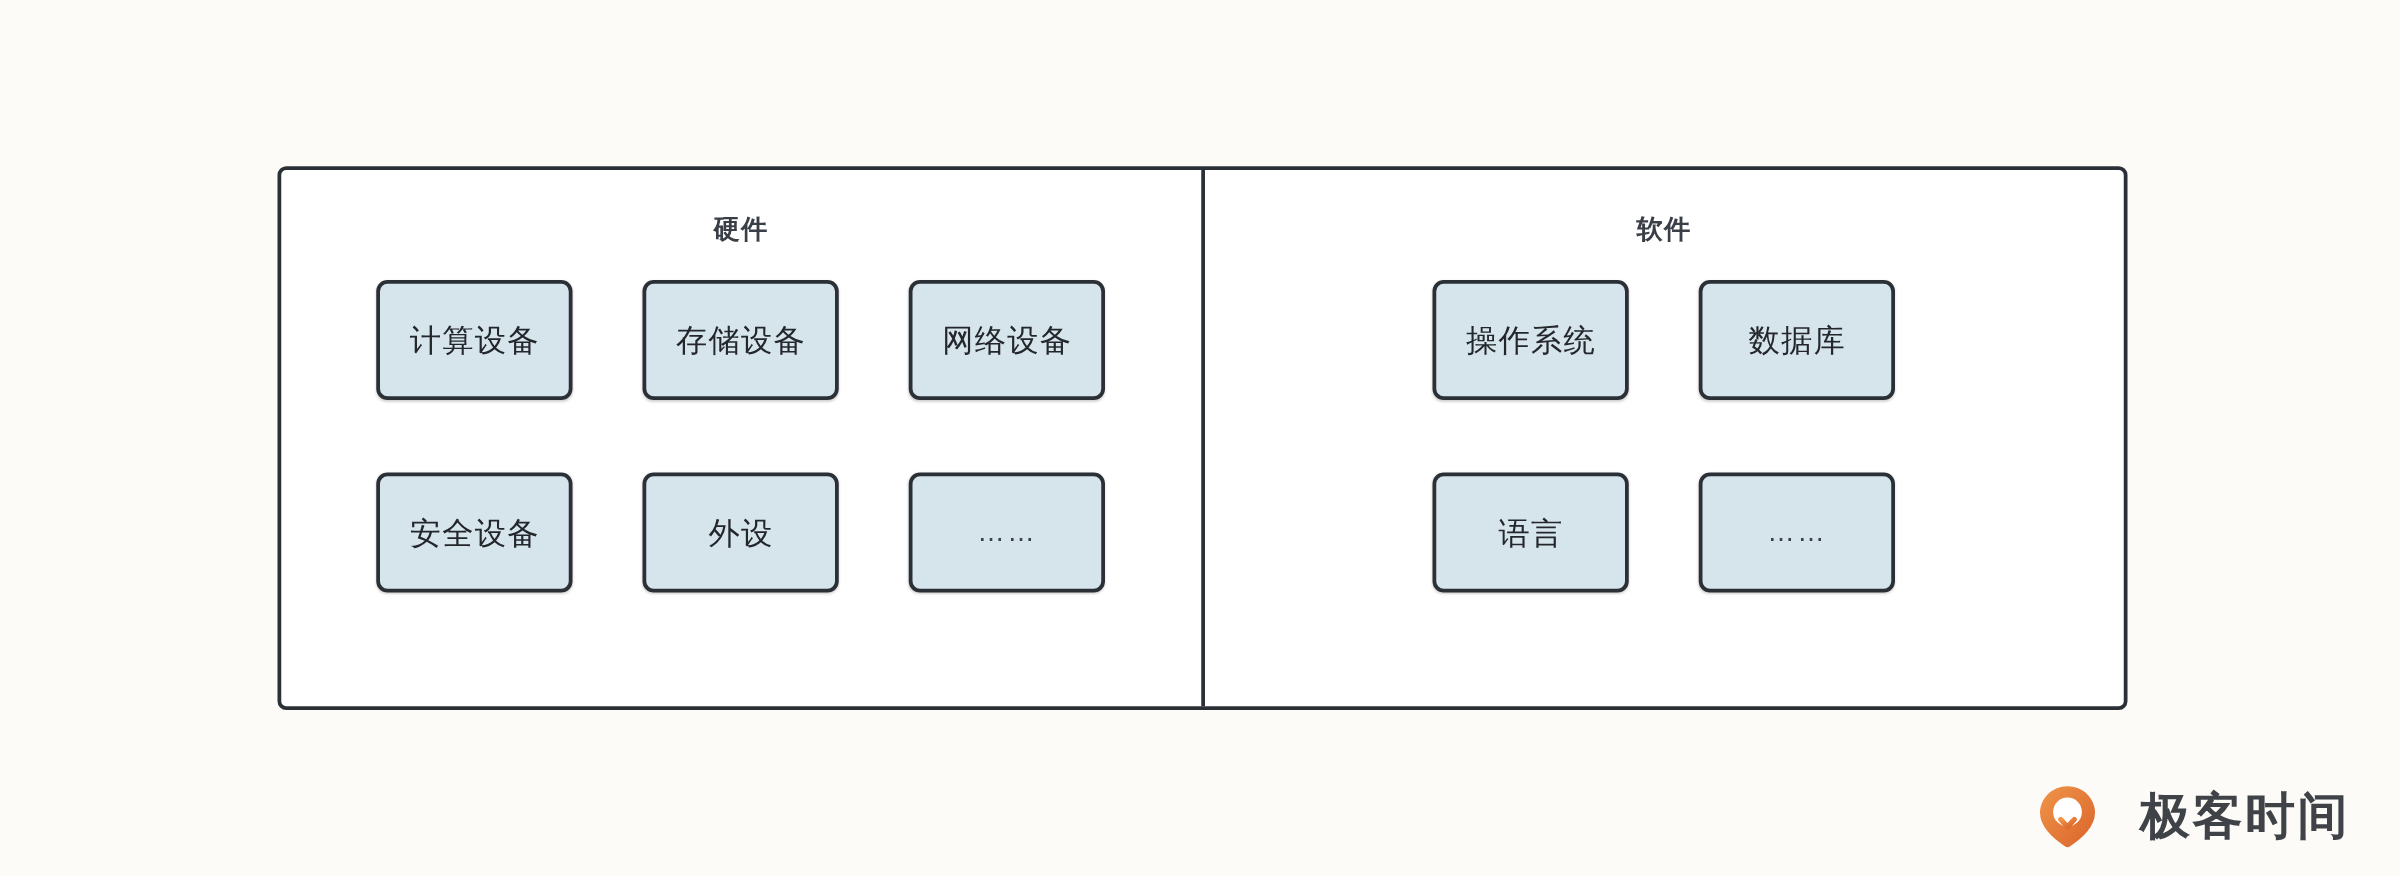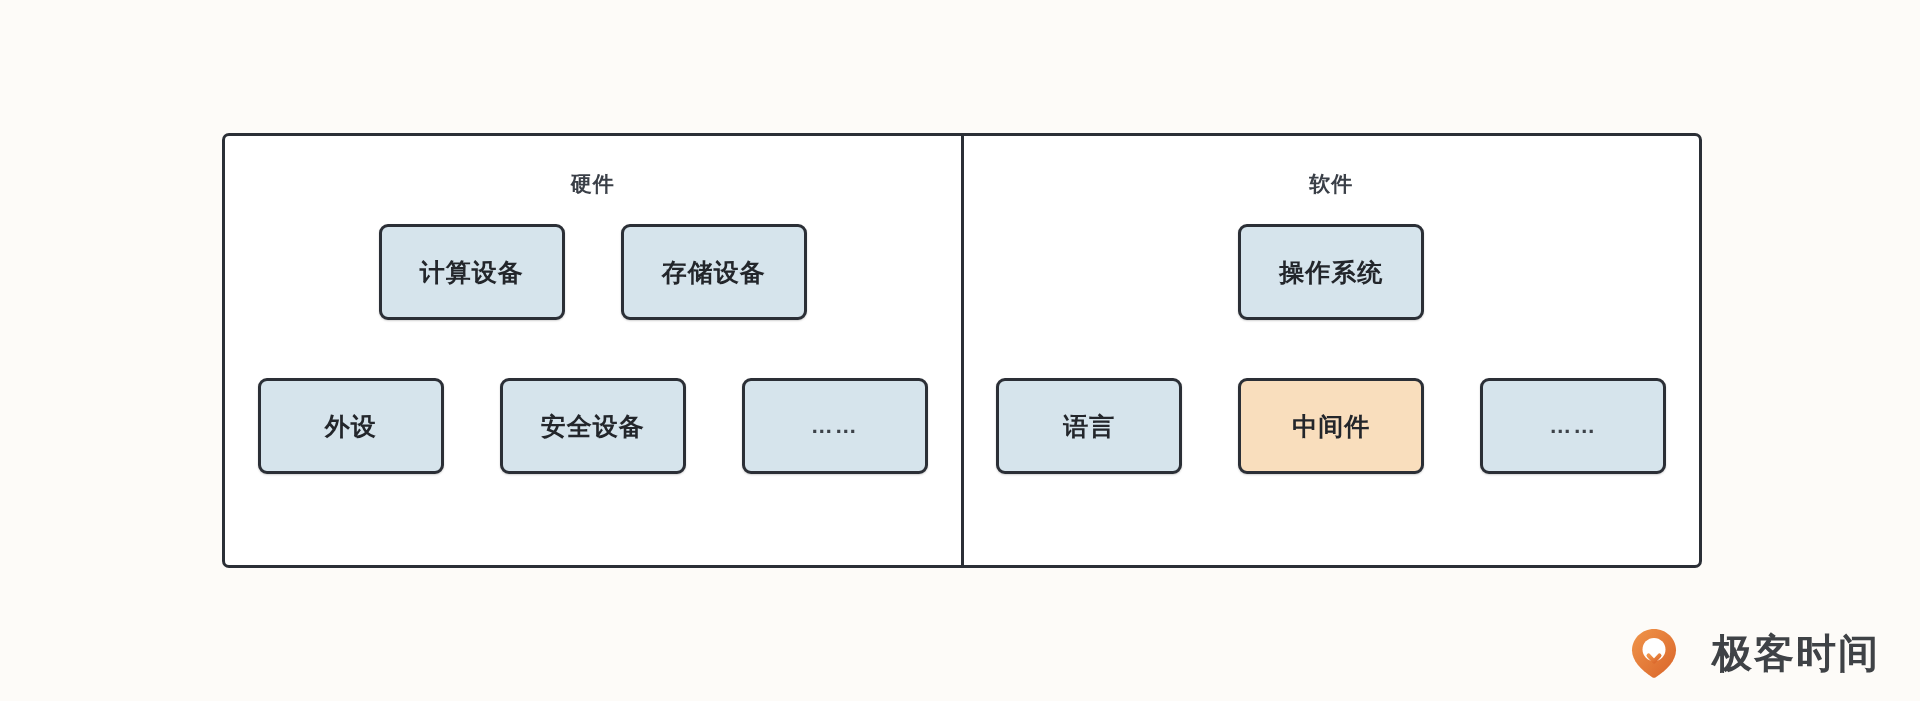--- a/index.html
+++ b/index.html
@@ -67,31 +67,31 @@
     gap: 58px;
   }
 
   .row {
     display: flex;
     justify-content: center;
     gap: 56px;
   }
 
   .node {
-    width: 186px;
+    width: 157px;
     height: 96px;
     box-sizing: border-box;
     border: 3px solid #2b2f36;
     border-radius: 9px;
     background: #d6e4ec;
     display: flex;
     align-items: center;
     justify-content: center;
     font-size: 25px;
-    font-weight: 700;
+    font-weight: 400;
     color: #23262b;
     letter-spacing: 1px;
     box-shadow: 0 1px 2px rgba(0,0,0,0.18);
   }
   .node.highlight {
     background: #f9debd;
   }
   .node.ellipsis {
     font-size: 22px;
     letter-spacing: 2px;
@@ -126,38 +126,39 @@
 <div id="diagram-root">
 
   <div class="panels">
 
     <div class="panel left">
       <div class="panel-title">硬件</div>
       <div class="rows">
         <div class="row">
           <div class="node">计算设备</div>
           <div class="node">存储设备</div>
+          <div class="node">网络设备</div>
         </div>
         <div class="row">
+          <div class="node">安全设备</div>
           <div class="node">外设</div>
-          <div class="node">安全设备</div>
           <div class="node ellipsis">……</div>
         </div>
       </div>
     </div>
 
     <div class="panel right">
       <div class="panel-title">软件</div>
       <div class="rows">
         <div class="row">
           <div class="node">操作系统</div>
+          <div class="node">数据库</div>
         </div>
         <div class="row">
           <div class="node">语言</div>
-          <div class="node highlight">中间件</div>
           <div class="node ellipsis">……</div>
         </div>
       </div>
     </div>
 
   </div>
 
   <div class="brand">
     <span class="brand-mark">
       <svg viewBox="0 0 52 52" width="52" height="52" aria-hidden="true">

